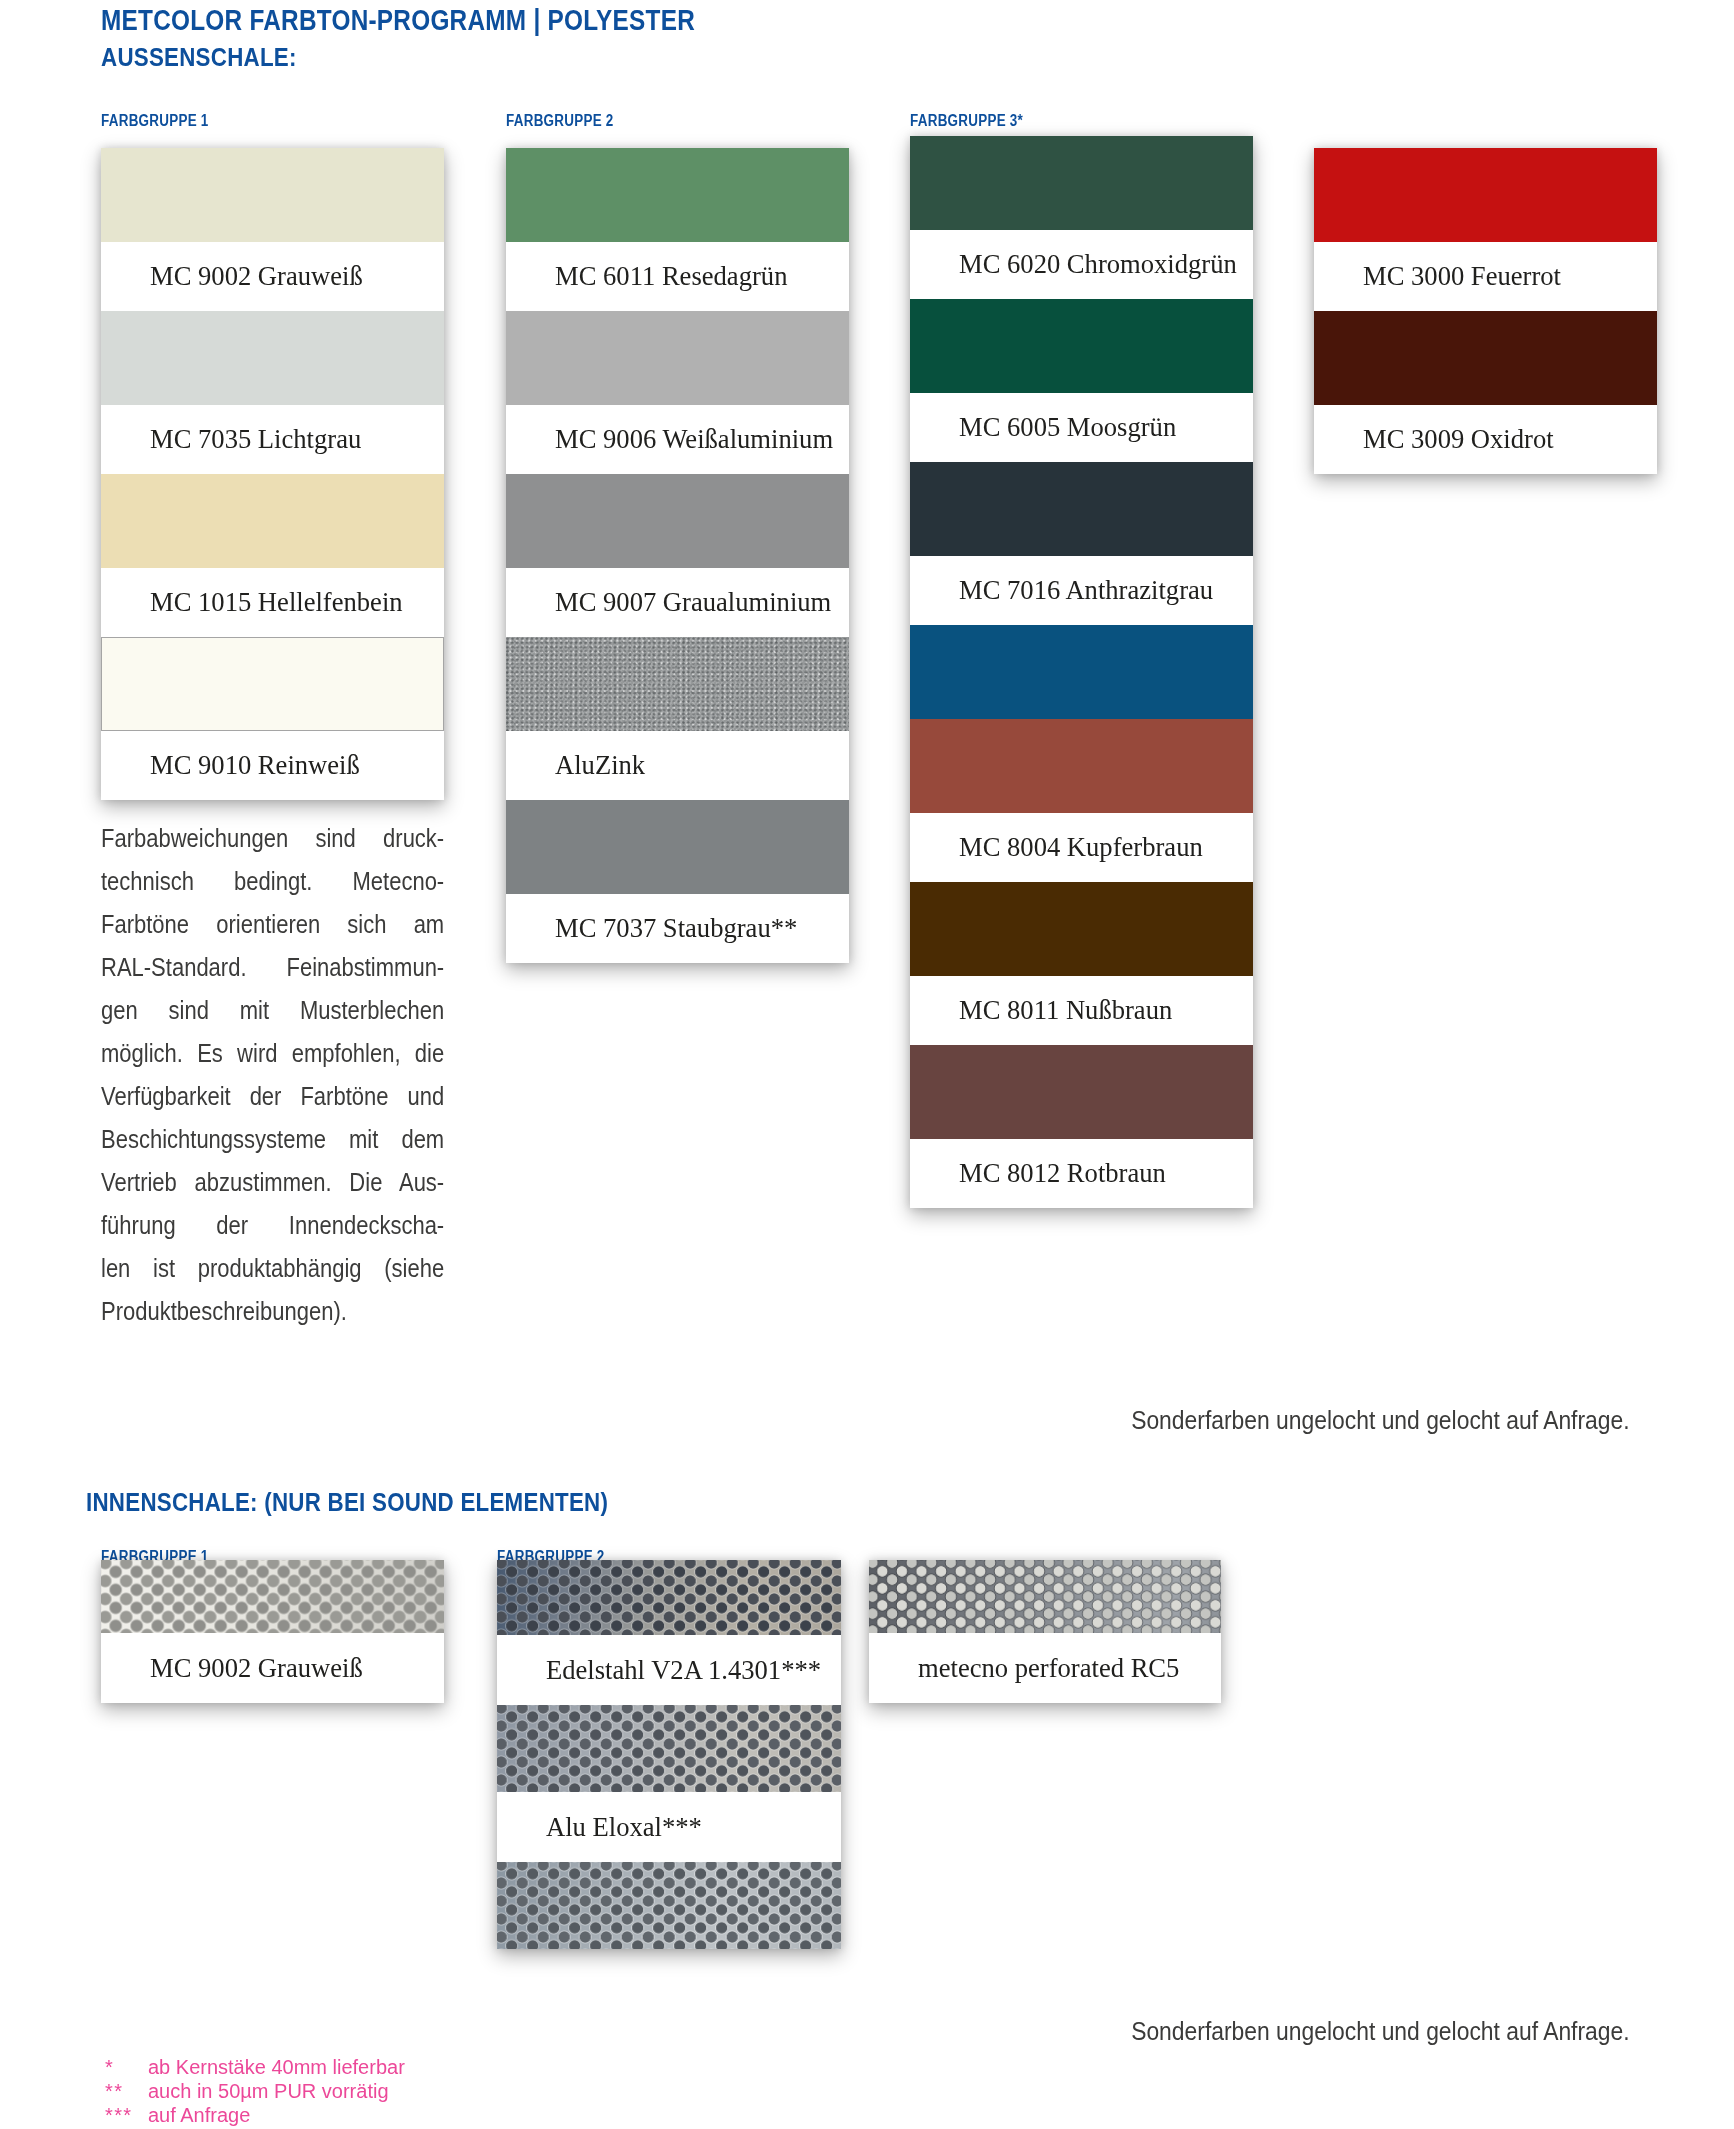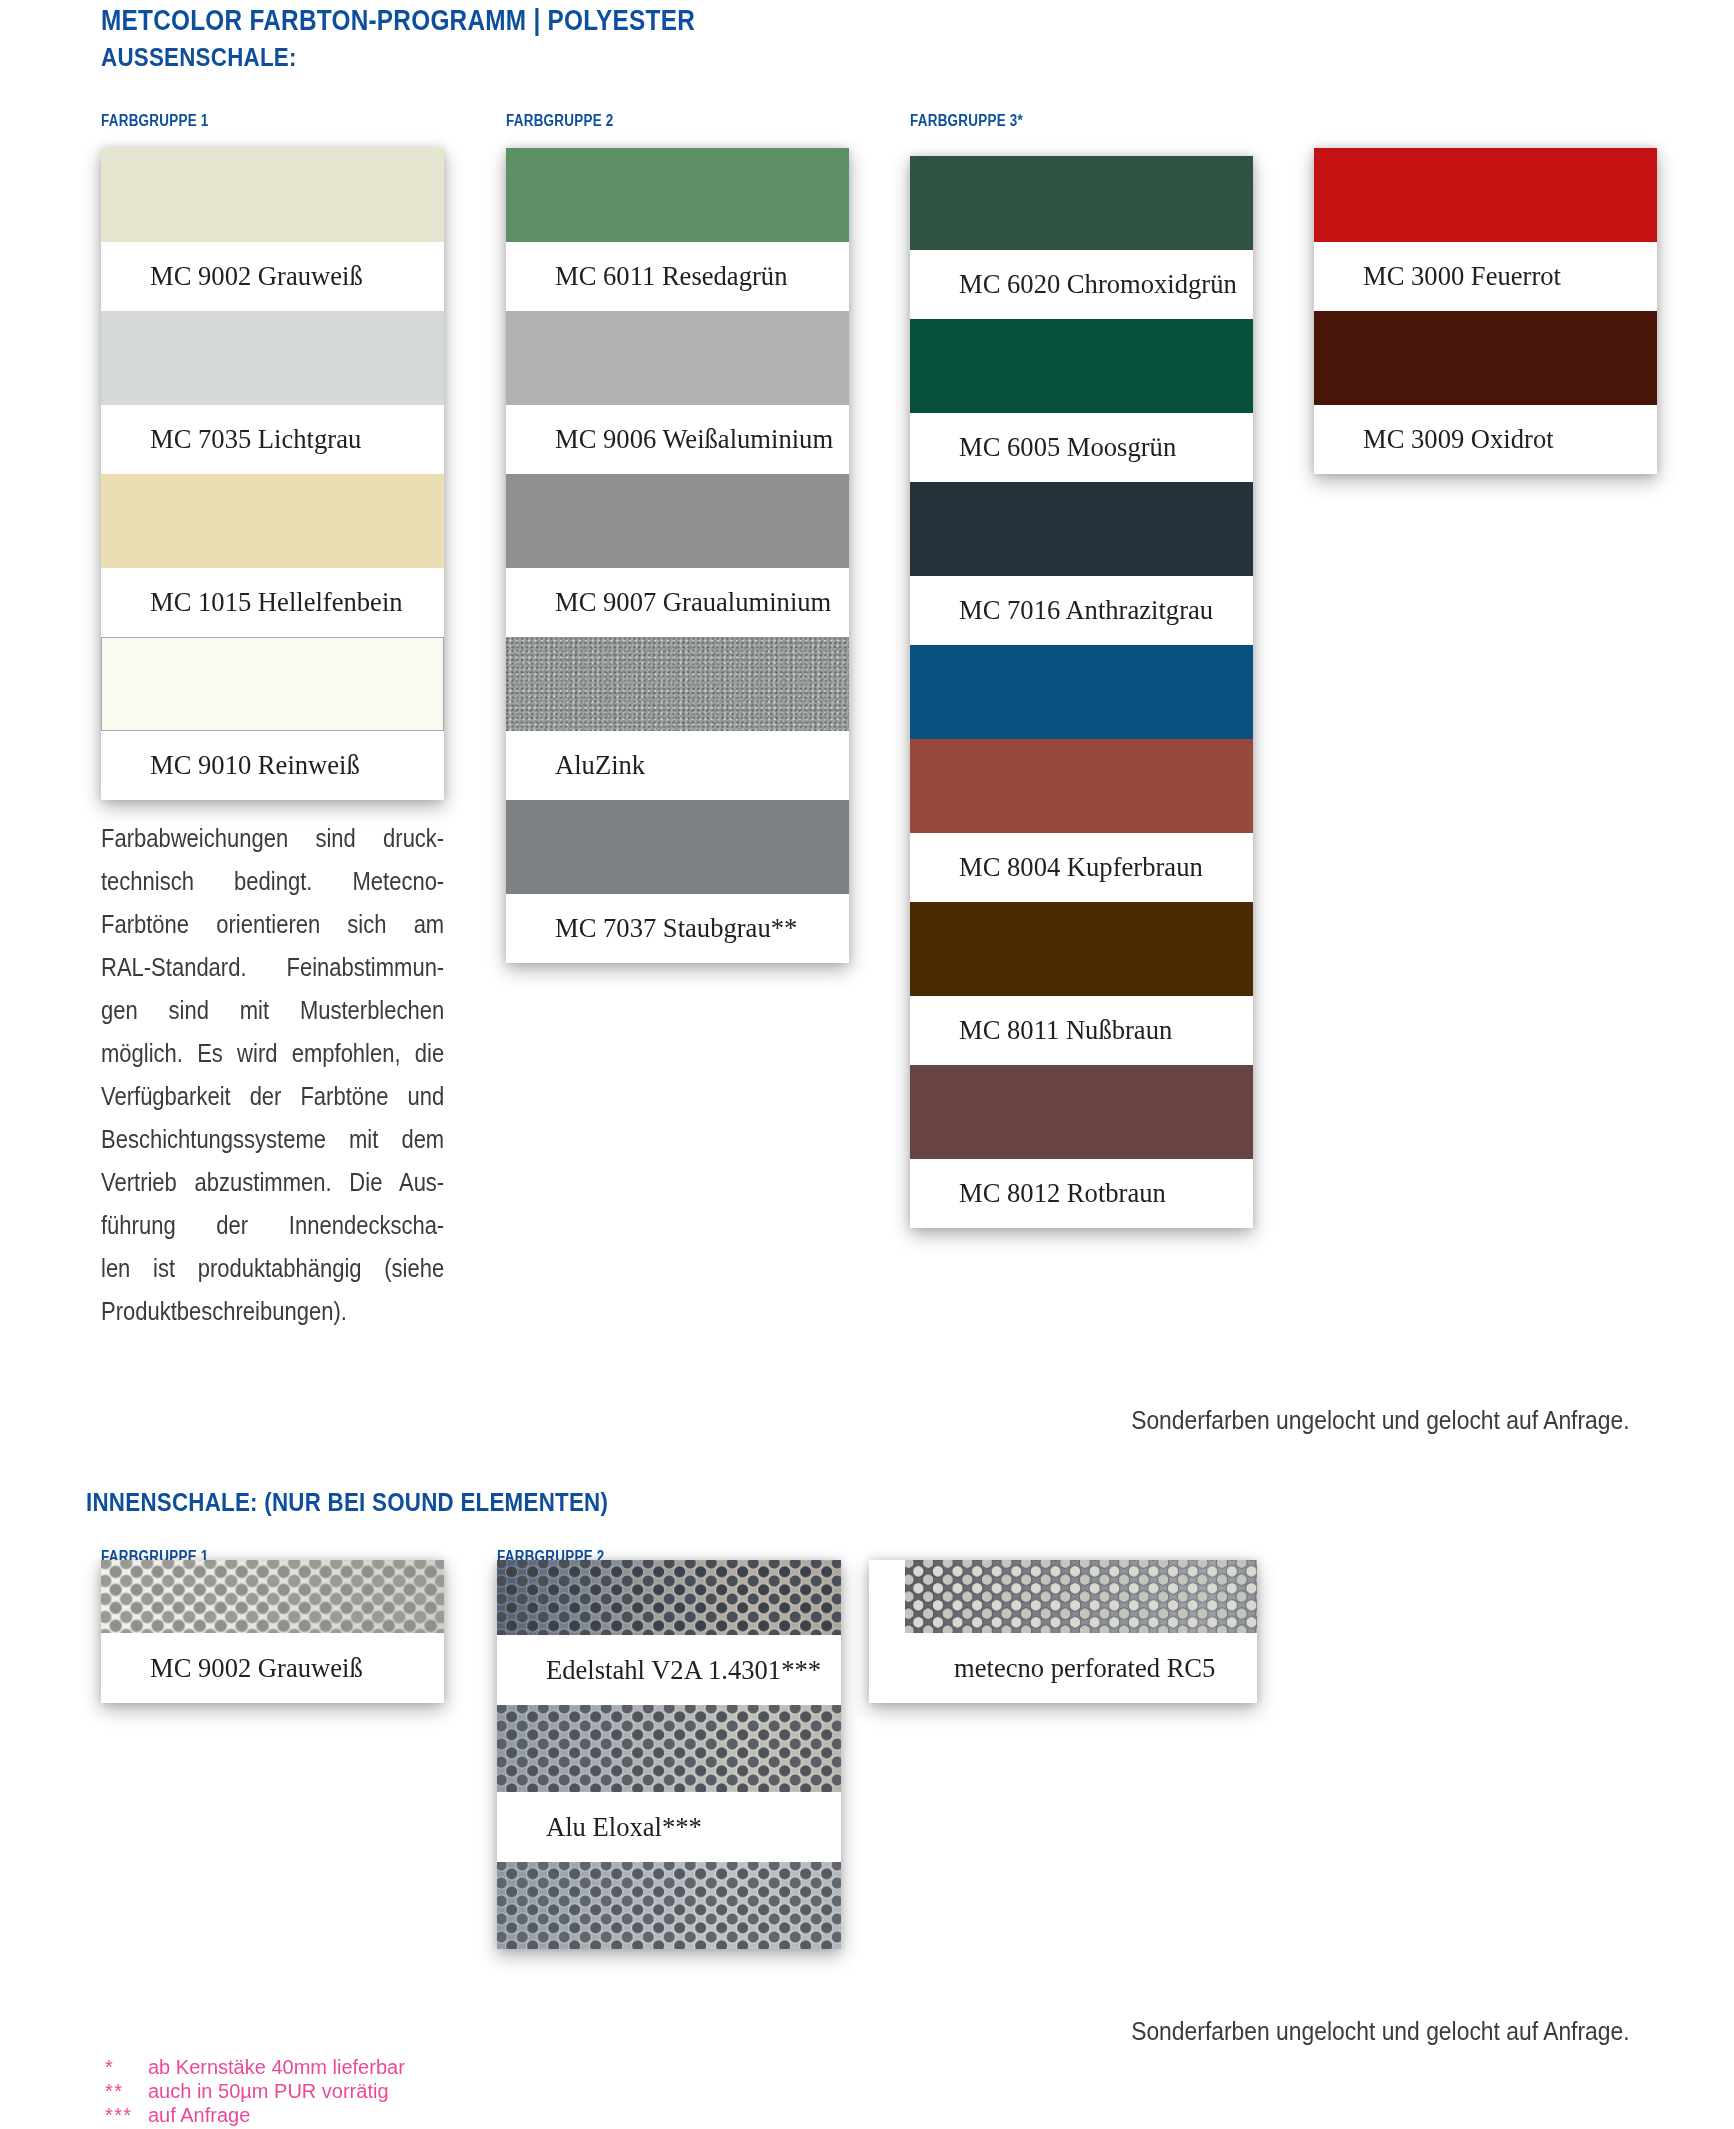--- a/index.html
+++ b/index.html
@@ -147,21 +147,21 @@
         <div class="label-band">MC 6011 Resedagrün</div>
         <div class="color-band" style="background-color: rgb(177, 177, 177);"></div>
         <div class="label-band">MC 9006 Weißaluminium</div>
         <div class="color-band" style="background-color: rgb(143, 144, 145);"></div>
         <div class="label-band">MC 9007 Graualuminium</div>
         <div class="color-band tex-aluzink" style="background-color: rgb(158, 161, 162);"></div>
         <div class="label-band">AluZink</div>
         <div class="color-band" style="background-color: rgb(126, 130, 132);"></div>
         <div class="label-band">MC 7037 Staubgrau**</div>
       </div>
-      <div class="card" style="left: 910px; top: 156px; width: 343px;">
+      <div class="card" style="left: 910px; top: 136px; width: 343px;">
         <div class="color-band" style="background-color: rgb(47, 82, 67);"></div>
         <div class="label-band">MC 6020 Chromoxidgrün</div>
         <div class="color-band" style="background-color: rgb(7, 80, 61);"></div>
         <div class="label-band">MC 6005 Moosgrün</div>
         <div class="color-band" style="background-color: rgb(39, 51, 58);"></div>
         <div class="label-band">MC 7016 Anthrazitgrau</div>
         <div class="color-band" style="background-color: rgb(9, 82, 127);"></div>
         <div class="color-band" style="background-color: rgb(151, 73, 59);"></div>
         <div class="label-band">MC 8004 Kupferbraun</div>
         <div class="color-band" style="background-color: rgb(74, 43, 3);"></div>
@@ -211,21 +211,21 @@
         <div class="perf tex-perf-white"></div>
         <div class="label-band ilabel-band">MC 9002 Grauweiß</div>
       </div>
       <div class="card" style="left: 497px; top: 1560px; width: 344px;">
         <div class="perf tex-perf-steel"></div>
         <div class="label-band ilabel-band">Edelstahl V2A 1.4301***</div>
         <div class="perf tex-perf-eloxal"></div>
         <div class="label-band ilabel-band">Alu Eloxal***</div>
         <div class="perf tex-perf-aluzink"></div>
       </div>
-      <div class="card" style="left: 869px; top: 1560px; width: 352px; padding-left: 36px;">
+      <div class="card" style="left: 869px; top: 1560px; width: 352px;">
         <div class="perf tex-perf-rc5"></div>
         <div class="label-band ilabel-band">metecno perforated RC5</div>
       </div>
     </div>
 
   <div class="request-note" style="top:2016px;">
     <span class="cond-r">Sonderfarben ungelocht und gelocht auf Anfrage.</span>
   </div>
 
   <div id="footnotes">

